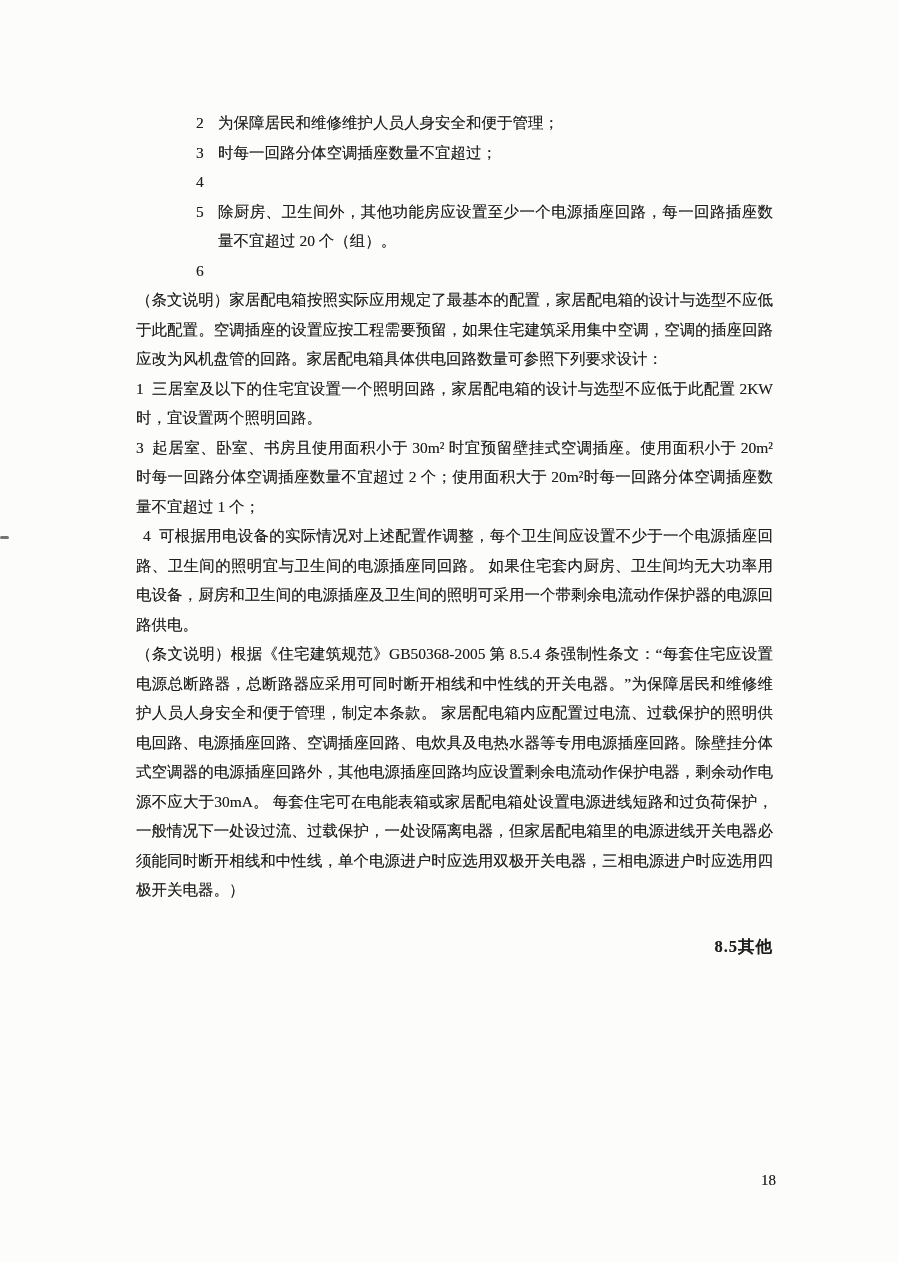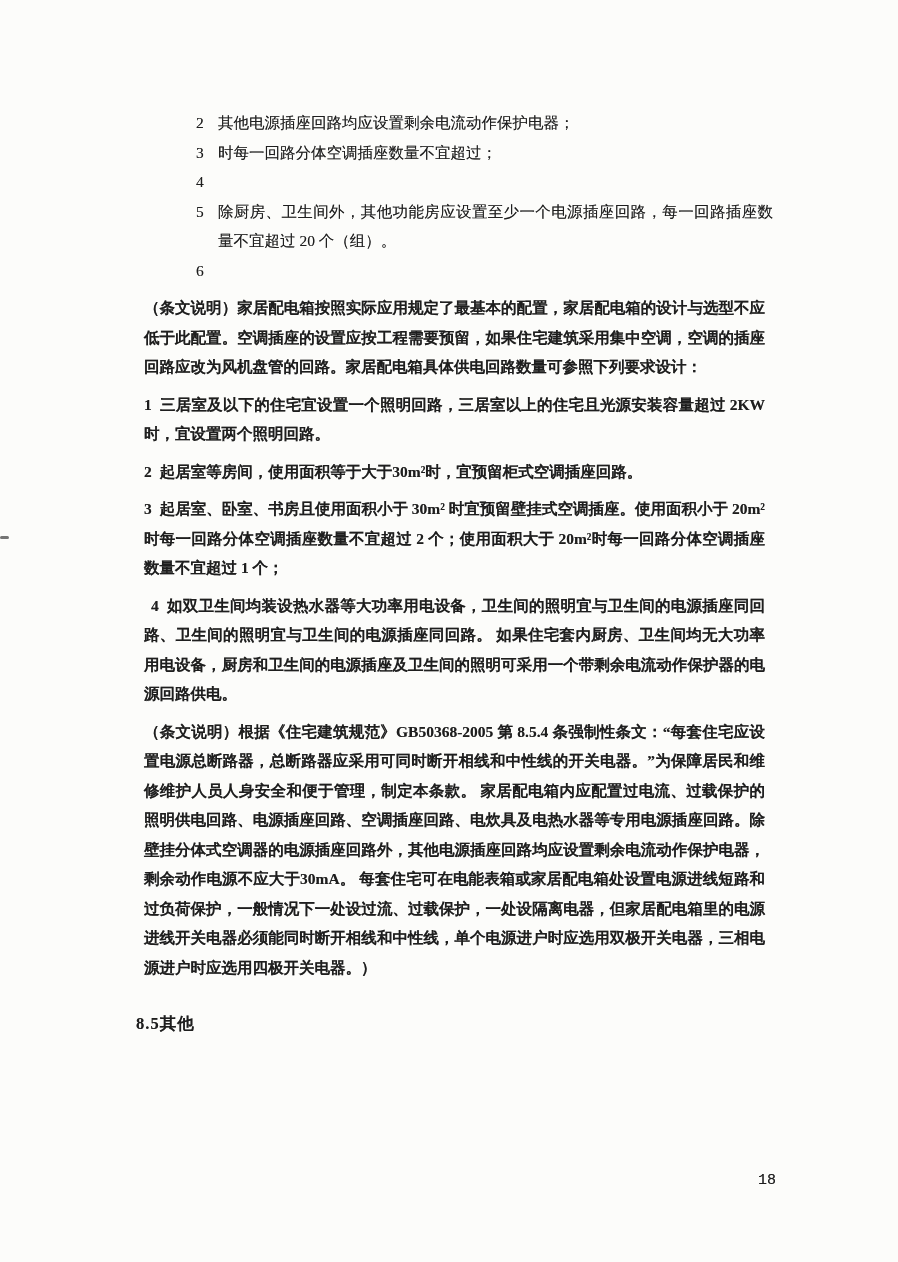--- a/index.html
+++ b/index.html
@@ -19,84 +19,82 @@
     left: 136px;
     top: 108px;
     width: 637px;
     font-size: 15.5px;
     line-height: 29.5px;
     text-align: justify;
     text-shadow: 0 0 0.5px rgba(30,30,30,0.55);
   }
   .li { display: flex; margin-left: 60px; text-align: justify; }
   .li .num { flex: 0 0 22px; width: 22px; }
-  .para { margin: 8px; font-weight: bold; }
+  .para { margin: 0; }
   .plabel { margin-right: 8px; }
   .plabel.wide { margin-right: 20px; }
   .para.ind { text-indent: 7px; }
   .heading {
     margin-top: 27px;
-    text-align: left;
+    text-align: right;
     font-size: 16.5px;
     font-weight: bold;
     letter-spacing: 1px;
   }
   .page-num {
     position: absolute;
     right: 122px;
     top: 1172px;
     font-size: 15px;
     text-shadow: 0 0 0.5px rgba(30,30,30,0.55);
-    font-family: Liberation Mono, monospace;
   }
   .artifact {
     position: absolute;
     left: 0px;
     top: 536px;
     width: 9px;
     height: 3px;
     background: #3a3a3a;
     border-radius: 2px;
     opacity: 0.7;
   }
 </style>
 </head>
 <body>
 
 <div class="page">
   <div class="content">
 
     <div class="li">
       <span class="num">2</span>
-      <span class="txt">其他电源插座回路均应设置剩余电流动作保护电器；</span>
+      <span class="txt">为保障居民和维修维护人员人身安全和便于管理；</span>
     </div>
     <div class="li">
       <span class="num">3</span>
       <span class="txt">时每一回路分体空调插座数量不宜超过；</span>
     </div>
     <div class="li">
       <span class="num">4</span>
     </div>
     <div class="li">
       <span class="num">5</span>
       <span class="txt">除厨房、卫生间外，其他功能房应设置至少一个电源插座回路，每一回路插座数量不宜超过 20 个（组）。</span>
     </div>
     <div class="li">
       <span class="num">6</span>
     </div>
 
     <p class="para"><span>（条文说明）家居配电箱按照实际应用规定了最基本的配置，家居配电箱的设计与选型不应低于此配置。空调插座的设置应按工程需要预留，如果住宅建筑采用集中空调，空调的插座回路应改为风机盘管的回路。家居配电箱具体供电回路数量可参照下列要求设计：</span></p>
 
-    <p class="para"><span class="plabel">1</span><span>三居室及以下的住宅宜设置一个照明回路，三居室以上的住宅且光源安装容量超过 2KW 时，宜设置两个照明回路。</span></p>
+    <p class="para"><span class="plabel">1</span><span>三居室及以下的住宅宜设置一个照明回路，家居配电箱的设计与选型不应低于此配置 2KW 时，宜设置两个照明回路。</span></p>
 
-    <p class="para"><span class="plabel">2</span><span>起居室等房间，使用面积等于大于30m²时，宜预留柜式空调插座回路。</span></p>
 
     <p class="para"><span class="plabel">3</span><span>起居室、卧室、书房且使用面积小于 30m² 时宜预留壁挂式空调插座。使用面积小于 20m² 时每一回路分体空调插座数量不宜超过 2 个；使用面积大于 20m²时每一回路分体空调插座数量不宜超过 1 个；</span></p>
 
-    <p class="para ind"><span class="plabel">4</span><span>如双卫生间均装设热水器等大功率用电设备，卫生间的照明宜与卫生间的电源插座同回路、卫生间的照明宜与卫生间的电源插座同回路。 如果住宅套内厨房、卫生间均无大功率用电设备，厨房和卫生间的电源插座及卫生间的照明可采用一个带剩余电流动作保护器的电源回路供电。</span></p>
+    <p class="para ind"><span class="plabel">4</span><span>可根据用电设备的实际情况对上述配置作调整，每个卫生间应设置不少于一个电源插座回路、卫生间的照明宜与卫生间的电源插座同回路。 如果住宅套内厨房、卫生间均无大功率用电设备，厨房和卫生间的电源插座及卫生间的照明可采用一个带剩余电流动作保护器的电源回路供电。</span></p>
 
 
     <p class="para"><span>（条文说明）根据《住宅建筑规范》GB50368-2005 第 8.5.4 条强制性条文：“每套住宅应设置电源总断路器，总断路器应采用可同时断开相线和中性线的开关电器。”为保障居民和维修维护人员人身安全和便于管理，制定本条款。 家居配电箱内应配置过电流、过载保护的照明供电回路、电源插座回路、空调插座回路、电炊具及电热水器等专用电源插座回路。除壁挂分体式空调器的电源插座回路外，其他电源插座回路均应设置剩余电流动作保护电器，剩余动作电源不应大于30mA。 每套住宅可在电能表箱或家居配电箱处设置电源进线短路和过负荷保护，一般情况下一处设过流、过载保护，一处设隔离电器，但家居配电箱里的电源进线开关电器必须能同时断开相线和中性线，单个电源进户时应选用双极开关电器，三相电源进户时应选用四极开关电器。）</span></p>
 
 
     <h2 class="heading">8.5其他</h2>
   </div>
 
   <div class="page-num">18</div>
   <div class="artifact"></div>

